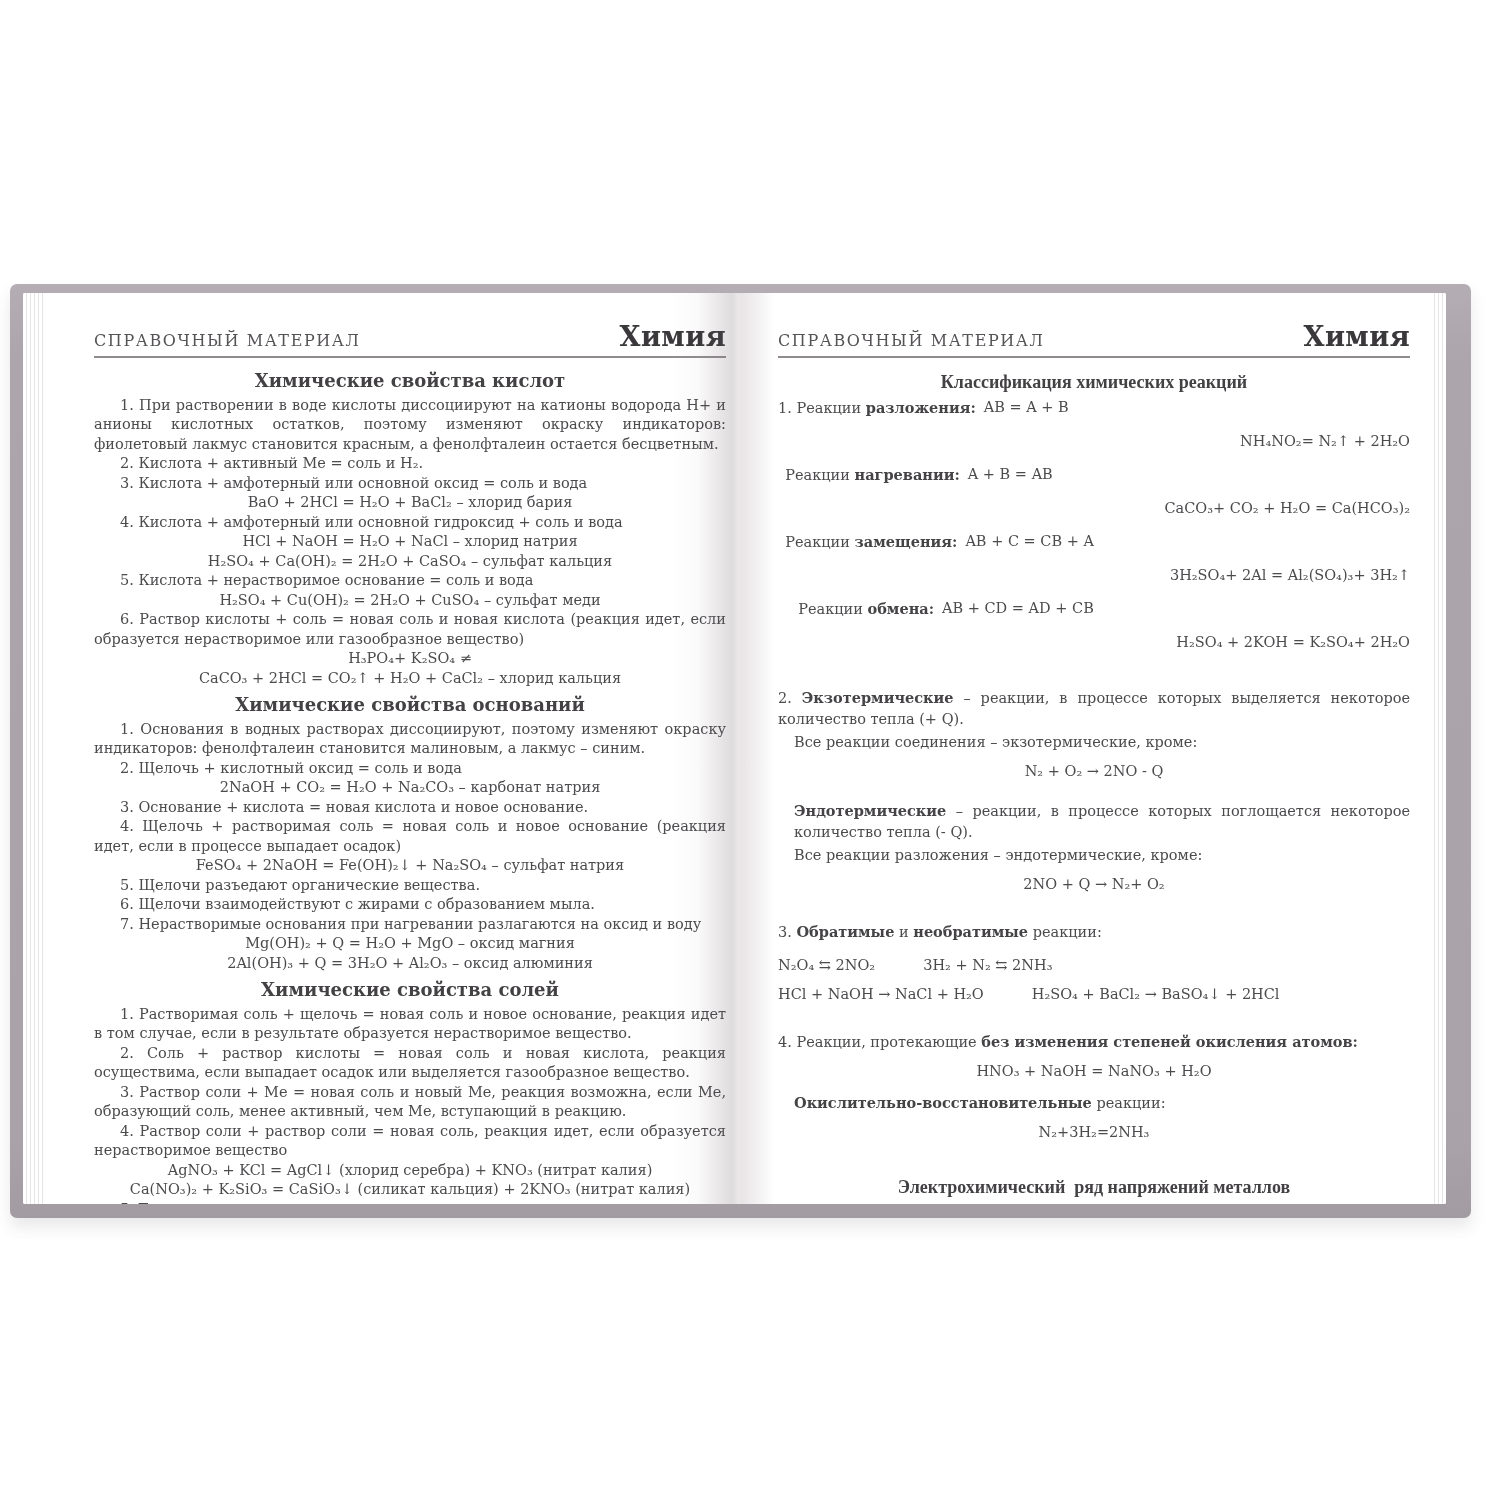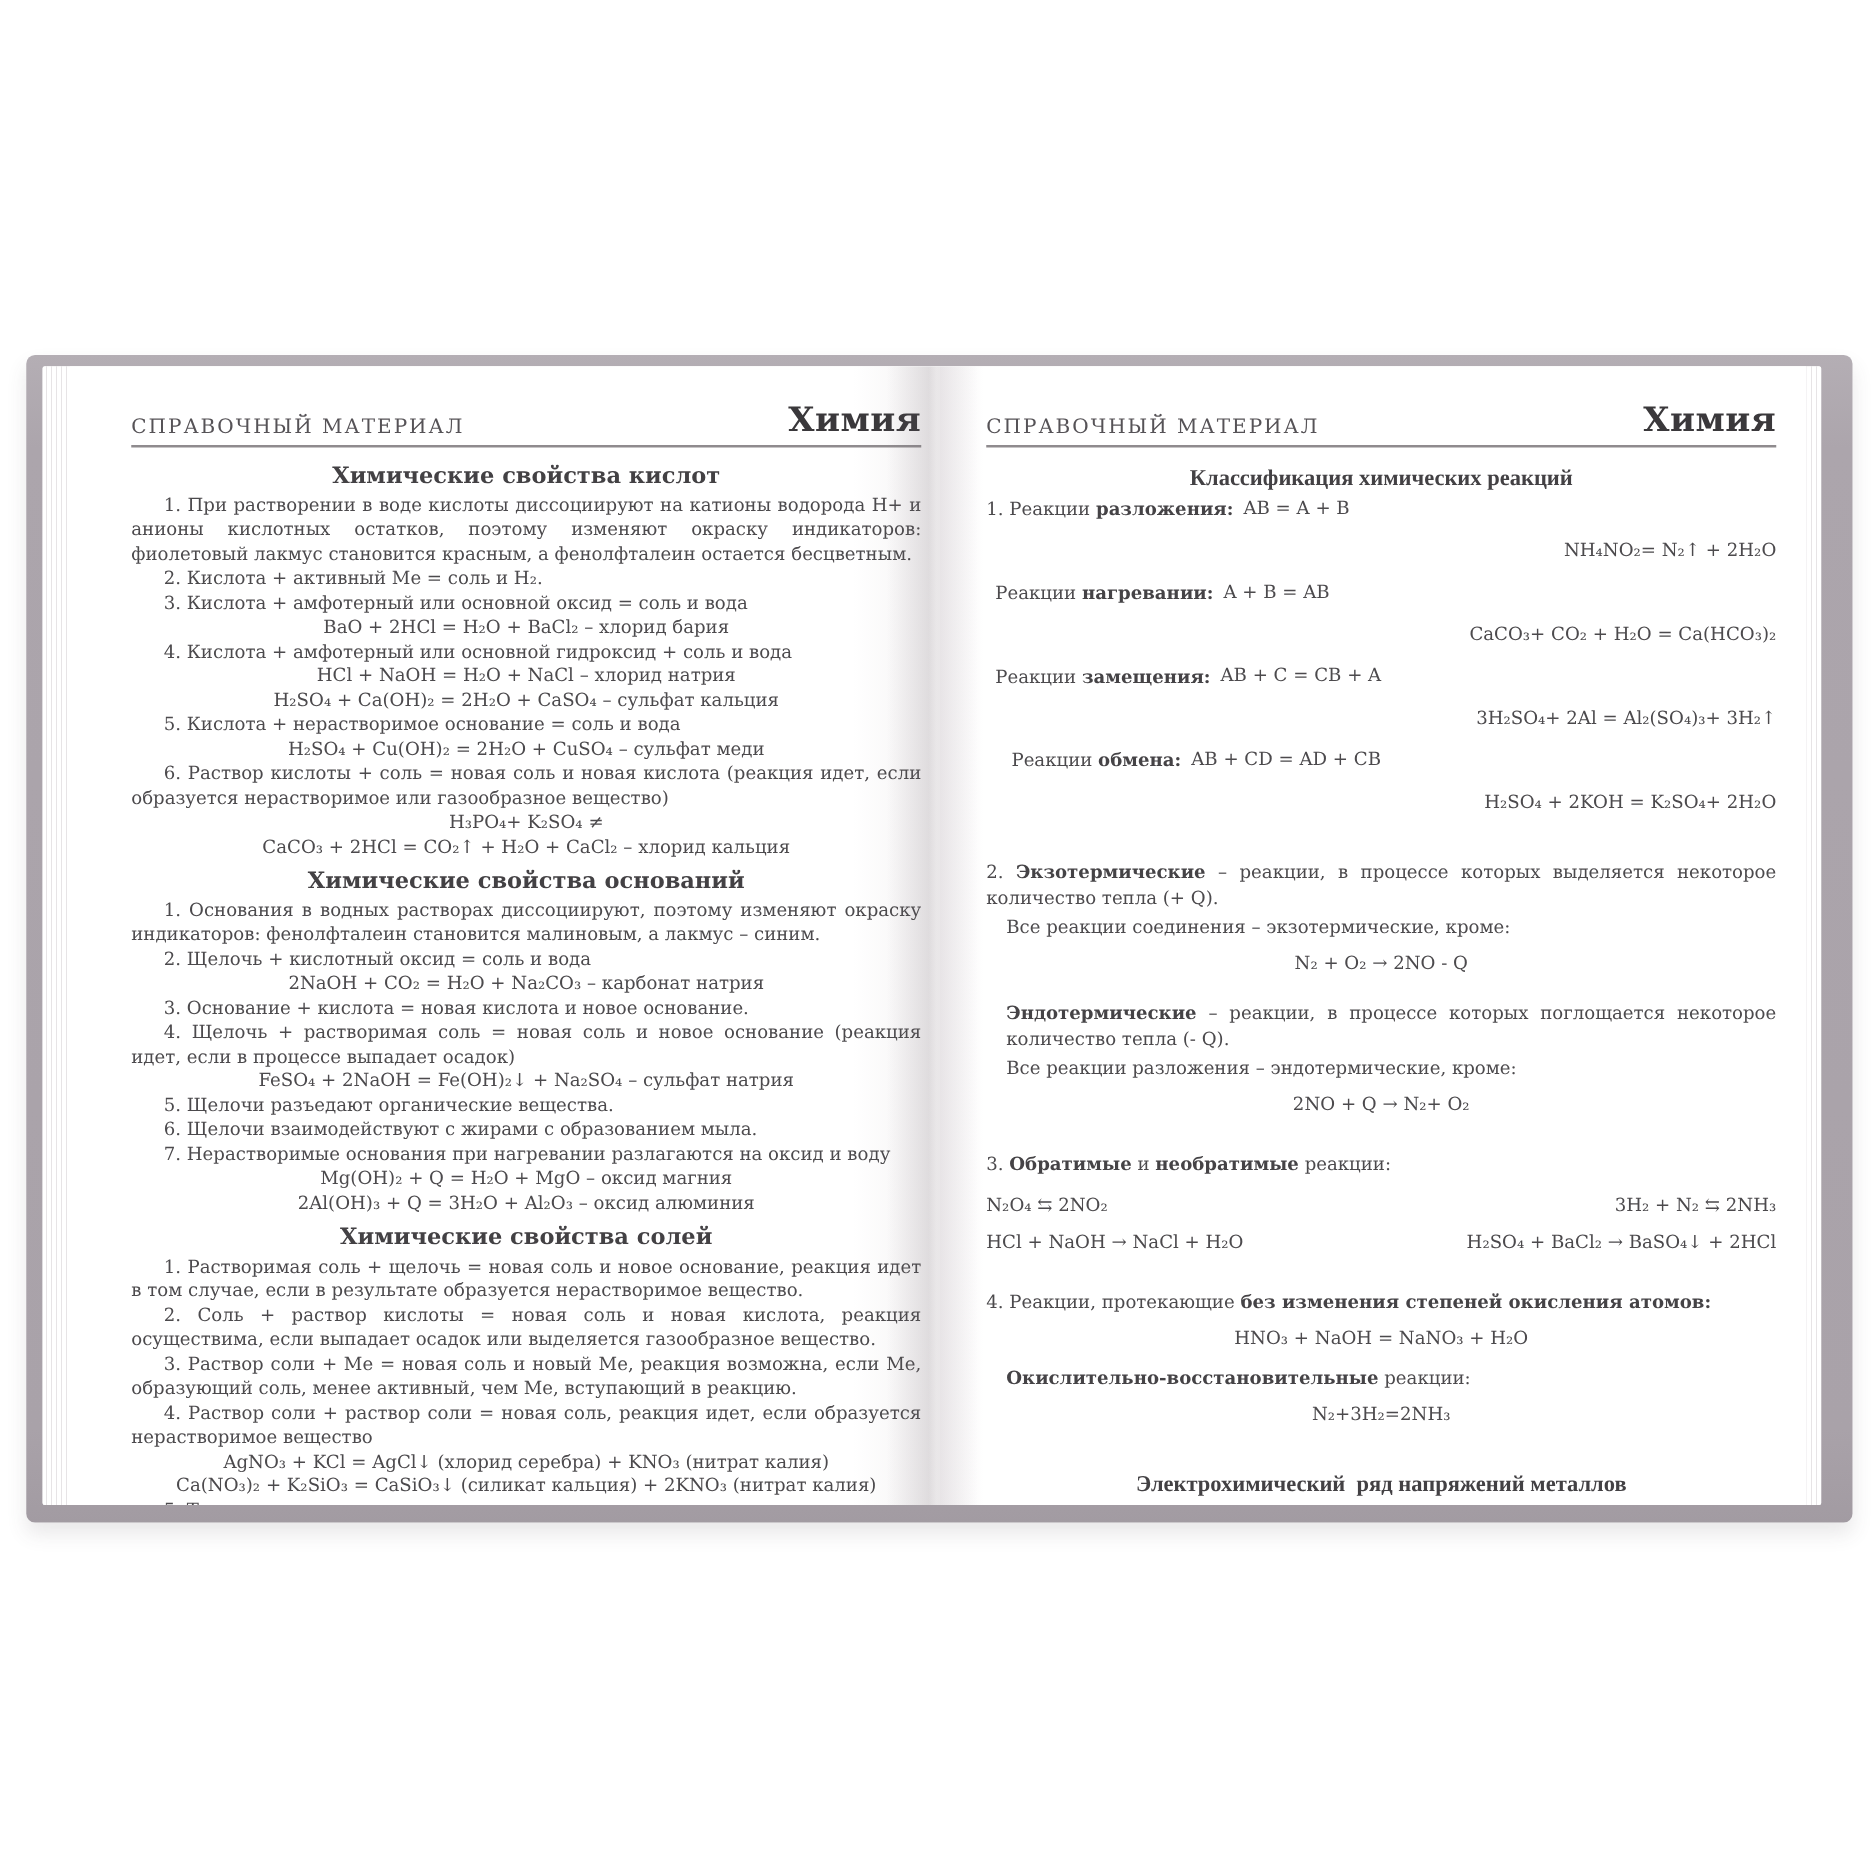--- a/index.html
+++ b/index.html
@@ -1,18 +1,18 @@
 <!DOCTYPE html>
 <html><head>
 <meta charset="utf-8">
 <style>
   html,body{margin:0;padding:0;background:#ffffff;}
   .photo{position:relative;width:1500px;height:1500px;background:#ffffff;overflow:hidden;
          font-family:"DejaVu Serif","DejaVu Sans",serif;}
-  .book{position:absolute;left:21px;top:284px;width:1461px;height:934px;border-radius:7px;
+  .book{position:absolute;left:10px;top:284px;width:1461px;height:934px;border-radius:7px;
         background:linear-gradient(180deg,#b4aeb4 0%,#aca5ac 8%,#a9a2a9 92%,#a29ba2 100%);
         box-shadow:0 9px 16px rgba(70,62,70,0.12);}
   .pages{position:absolute;left:13px;top:9px;right:25px;bottom:14px;background:#fdfdfd;border-radius:2px;overflow:hidden;}
   .edge-left{position:absolute;left:0;top:0;bottom:0;width:22px;
         background:repeating-linear-gradient(90deg,#ffffff 0 3px,#e7e4e6 3px 4px);}
   .edge-right{position:absolute;right:0;top:0;bottom:0;width:12px;
         background:repeating-linear-gradient(90deg,#e7e4e6 0 1px,#ffffff 1px 4px);}
   .spread{position:absolute;left:22px;right:12px;top:0;bottom:0;display:flex;background:#ffffff;}
   .page{flex:1;position:relative;box-sizing:border-box;}
   .page.left{padding:30px 15px 0 49px;background:linear-gradient(90deg,#ffffff 0 90%,#f3f1f2 100%);}
@@ -25,21 +25,21 @@
   .hdr-title{font-size:27px;font-weight:bold;color:#3a383b;letter-spacing:0.4px;line-height:1;}
   .content{font-size:14.5px;line-height:19.5px;color:#4c4a4d;}
   .content.right-c{line-height:21px;}
   .blk-h{font-size:18px;font-weight:bold;text-align:center;color:#434144;margin:7px 0 5px;white-space:pre-wrap;}
   .right-c .blk-h{margin:14px 0 4px;font-family:Liberation Serif, serif;}
   .blk-p{text-align:justify;text-indent:26px;}
   .blk-p0{text-align:justify;margin-bottom:2px;}
   .blk-pi{margin-left:16px;margin-bottom:2px;text-align:justify;}
   .blk-f{text-align:center;}
   .right-c .blk-f{margin:8px 0 10px;}
-  .blk-f2{display:flex;justify-content:space-between;gap:72px;margin:4px 0 8px;}
+  .blk-f2{display:flex;justify-content:flex-start;gap:48px;margin:4px 0 8px;}
   .blk-lbl{display:flex;margin-bottom:12px;text-align:right;}
   .lbl-l{min-width:156px;white-space:pre-wrap;padding-right:8px;flex:none;}
   .blk-eq{margin-left:156px;margin-bottom:12px;text-align:right;}
   .blk-gap{width:100%;}
   b{font-weight:bold;color:#454346;}
 </style>
 </head>
 <body>
 
 <div class="photo">

